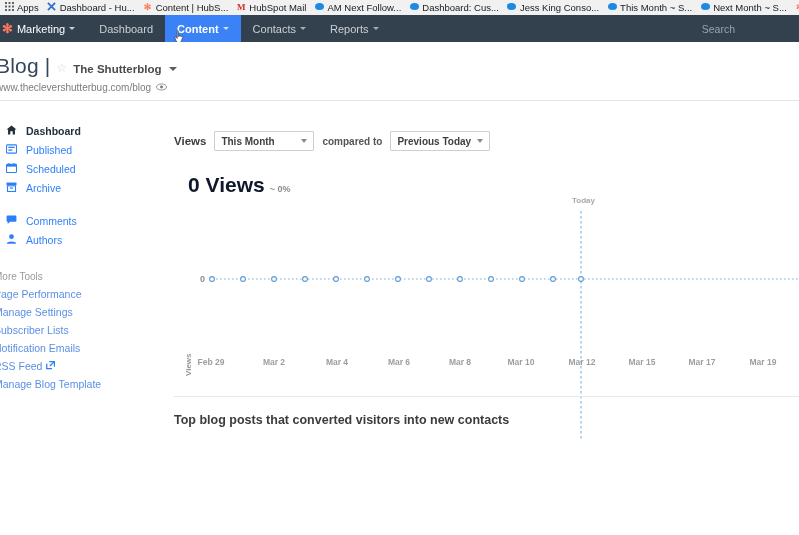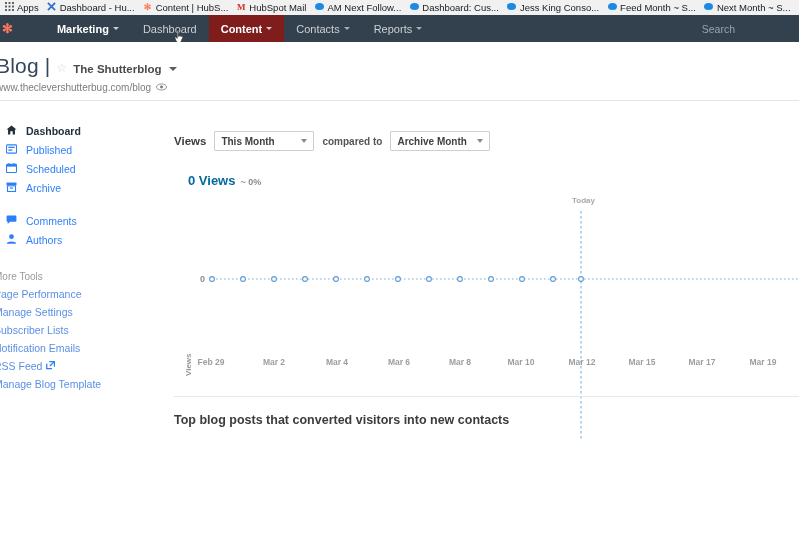--- a/index.html
+++ b/index.html
@@ -39,22 +39,22 @@
   }
   .navbar{background:#33404d;}
   .nav-logo{
     color:#ff7a59;font-size:13px;margin-left:2px;margin-right:2px;
     font-weight:bold;line-height:1;
   }
   .nav-item{
     color:#cbd1d6;font-size:11px;padding:0 12px;height:27px;
     display:flex;align-items:center;gap:4px;cursor:default;
   }
-  .nav-item.brand{color:#ffffff;font-weight:bold;padding-left:2px;margin-left:40px;}
-  .nav-item.active{background:#7f1d1d;color:#ffffff;font-weight:bold;}
+  .nav-item.brand{color:#ffffff;font-weight:normal;padding-left:2px;}
+  .nav-item.active{background:#3b82f6;color:#ffffff;font-weight:bold;}
   .caret{
     width:0;height:0;border-left:3px solid transparent;border-right:3px solid transparent;
     border-top:3.5px solid currentColor;opacity:.75;display:inline-block;
   }
   .nav-search{
     margin-left:auto;color:#9aa4ad;font-size:10.5px;padding-right:64px;
   }
   .cursor-hand{
     position:absolute;left:174px;top:30px;width:12px;height:15px;
     pointer-events:none;
@@ -122,21 +122,21 @@
   }
   .select .sel-caret{
     position:absolute;right:6px;top:7px;
     width:0;height:0;border-left:3.5px solid transparent;border-right:3.5px solid transparent;
     border-top:4px solid #8a8a8a;
   }
 
   .big-stat{
     position:absolute;left:38px;top:72px;display:flex;align-items:baseline;gap:5px;
   }
-  .big-stat .val{font-size:13px;color:#0369a1;}
+  .big-stat .val{font-size:21px;color:#0f172a;}
   .big-stat .delta{font-size:9px;color:#8c8c8c;}
 
   
   .chart-wrap{position:absolute;left:0px;top:80px;width:649px;height:290px;}
   .chart-svg{display:block;}
   .axis-label{
     font-size:8px;fill:#9a9a9a;
   }
   .tick-label{font-size:8.5px;fill:#9e9e9e;}
   .today-label{font-size:8px;fill:#aaaaaa;}
@@ -215,21 +215,21 @@
       <span class="bmlbl">Dashboard: Cus...</span>
     </div>
 
     <div class="bm">
       <span class="bmico"><span class="ico-dot"></span></span>
       <span class="bmlbl">Jess King Conso...</span>
     </div>
 
     <div class="bm">
       <span class="bmico"><span class="ico-dot"></span></span>
-      <span class="bmlbl">Feed Month ~ S...</span>
+      <span class="bmlbl">This Month ~ S...</span>
     </div>
 
     <div class="bm">
       <span class="bmico"><span class="ico-dot"></span></span>
       <span class="bmlbl">Next Month ~ S...</span>
     </div>
 
     <div class="bm">
       <span class="bmico ico-orange">✻</span>
 
@@ -392,21 +392,21 @@
   <div class="main">
 
     <div class="controls">
       <span class="ctl-label">Views</span>
       <div class="select">
         <span>This Month</span>
         <span class="sel-caret"></span>
       </div>
       <span class="ctl-between">compared to</span>
       <div class="select">
-        <span>Archive Month</span>
+        <span>Previous Today</span>
         <span class="sel-caret"></span>
       </div>
     </div>
 
     <div class="big-stat">
       <span class="val">0 Views</span>
       <span class="delta">~ 0%</span>
     </div>
 
     <div class="chart-wrap">

